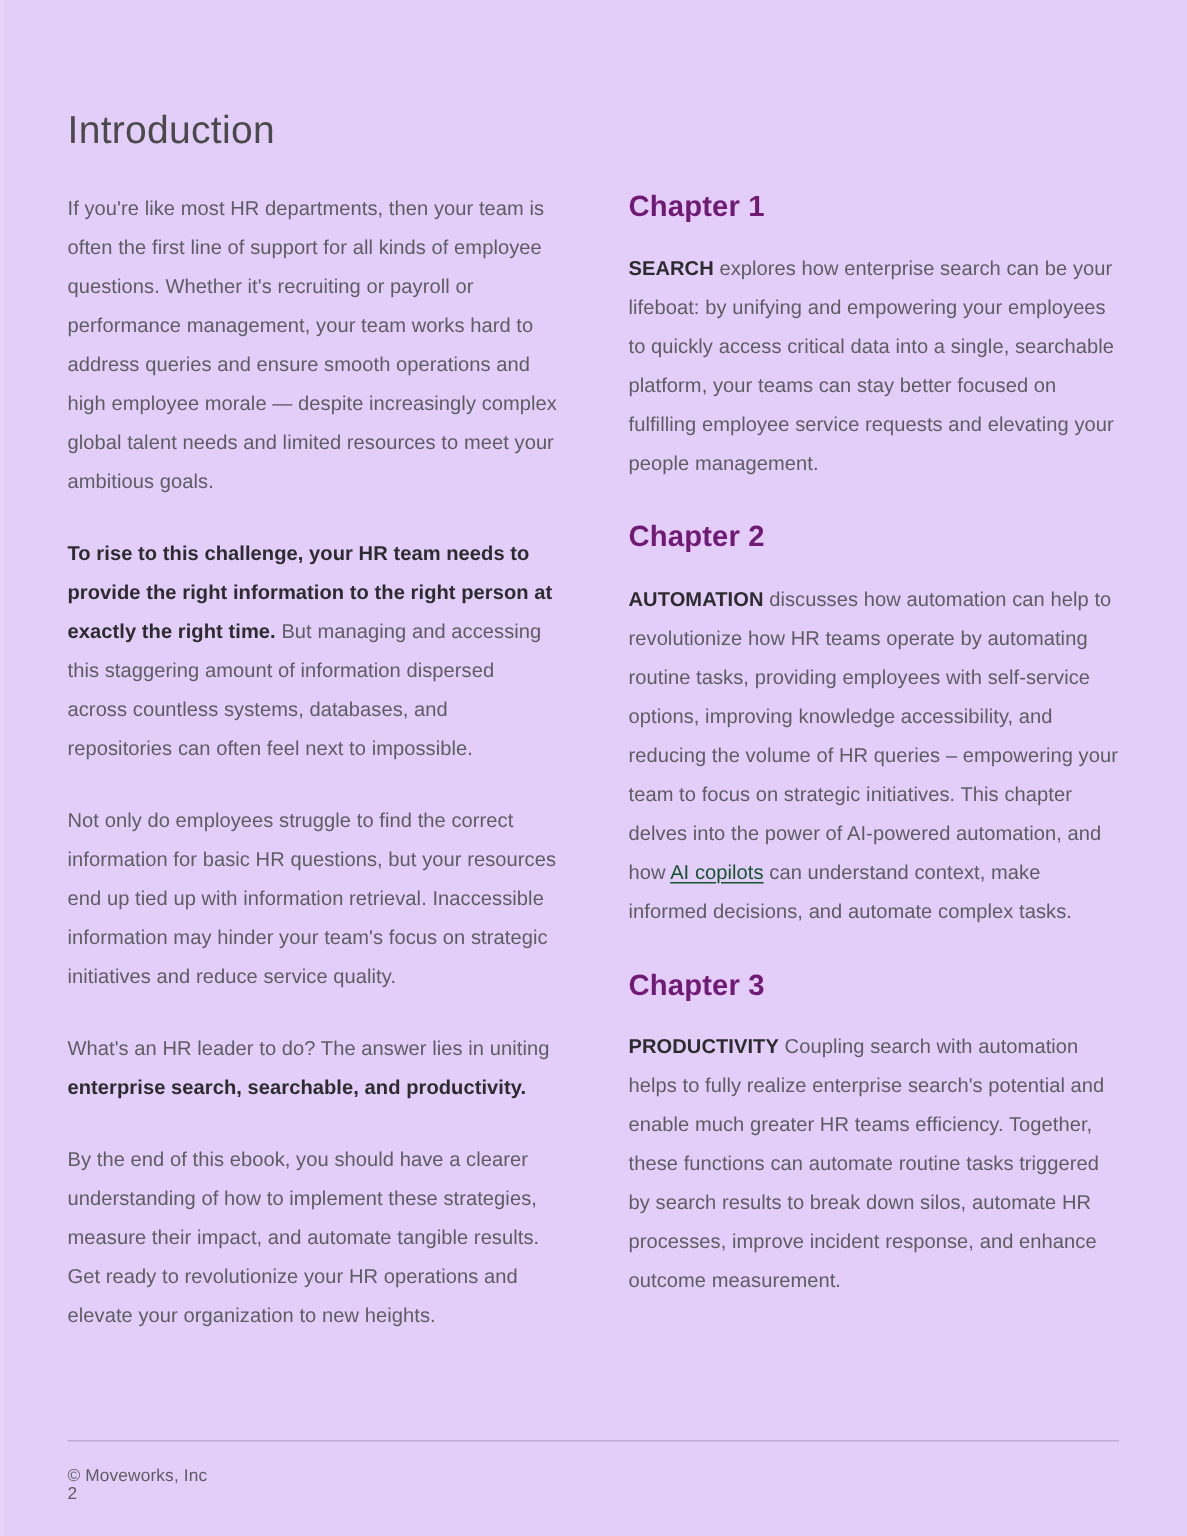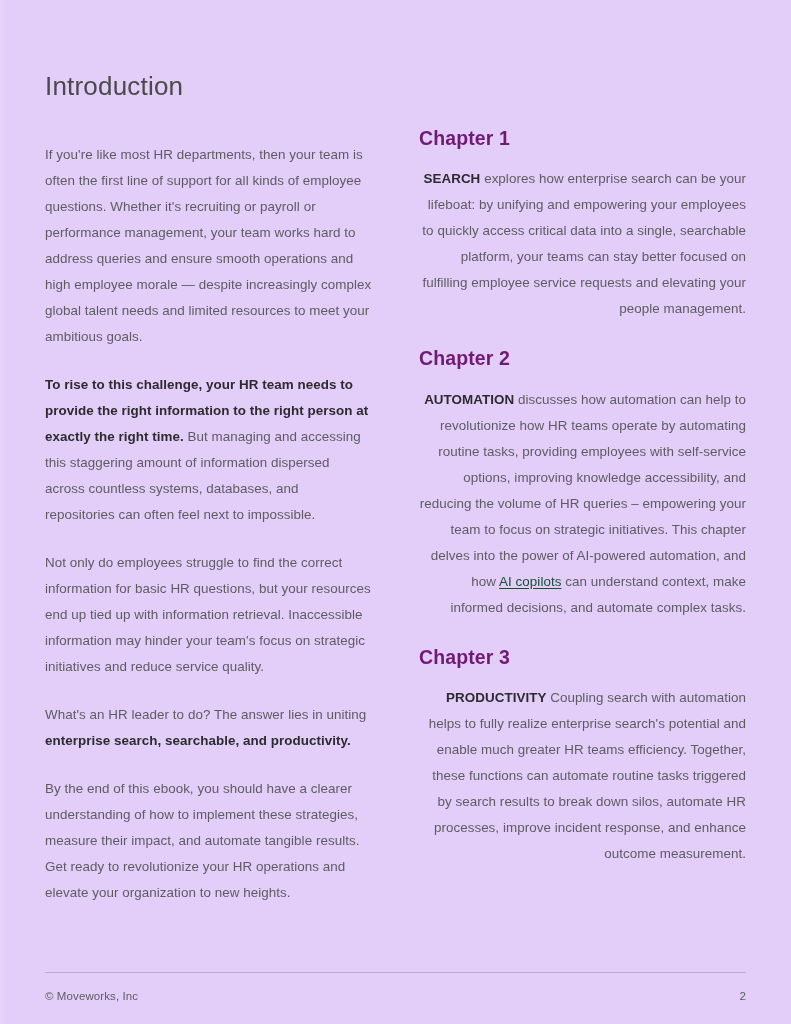--- a/index.html
+++ b/index.html
@@ -39,21 +39,21 @@
     display: flex;
     gap: 47px;
   }
   .col {
     width: 327px;
   }
   .col-right {
     width: 327px;
   }
   p.body-par {
-    margin: 16px 0 22px 0;
+    margin: 0 0 22px 0;
     font-size: 13.4px;
     line-height: 26px;
     color: #5d5d61;
     letter-spacing: 0.05px;
   }
   p.body-par:last-child {
     margin-bottom: 0;
   }
   .strong {
     font-weight: bold;
@@ -68,21 +68,20 @@
     line-height: 1.25;
   }
   .chapter-block {
     margin-bottom: 24px;
   }
   .chapter-block:last-child {
     margin-bottom: 0;
   }
   .chapter-block .body-par {
     margin-bottom: 0;
-    text-align: right;
   }
   a.inline-link {
     color: #14532d;
     text-decoration: underline;
     text-underline-offset: 2px;
   }
   .footer {
     position: absolute;
     left: 45px;
     right: 45px;
@@ -91,24 +90,25 @@
   }
   .footer-rule {
     height: 1.5px;
     background: #c0abd6;
     width: 100%;
     margin-bottom: 17px;
   }
   .footer-row {
     display: flex;
     justify-content: space-between;
-    align-items: center;
+    align-items: flex-start;
     font-size: 11.5px;
     color: #5d5d61;
     letter-spacing: 0.1px;
+    flex-direction: column;
   }
   .edge-strip {
     position: absolute;
     left: 0;
     top: 0;
     width: 3px;
     height: 1024px;
     background: #e8d8fb;
     opacity: 0.55;
   }

